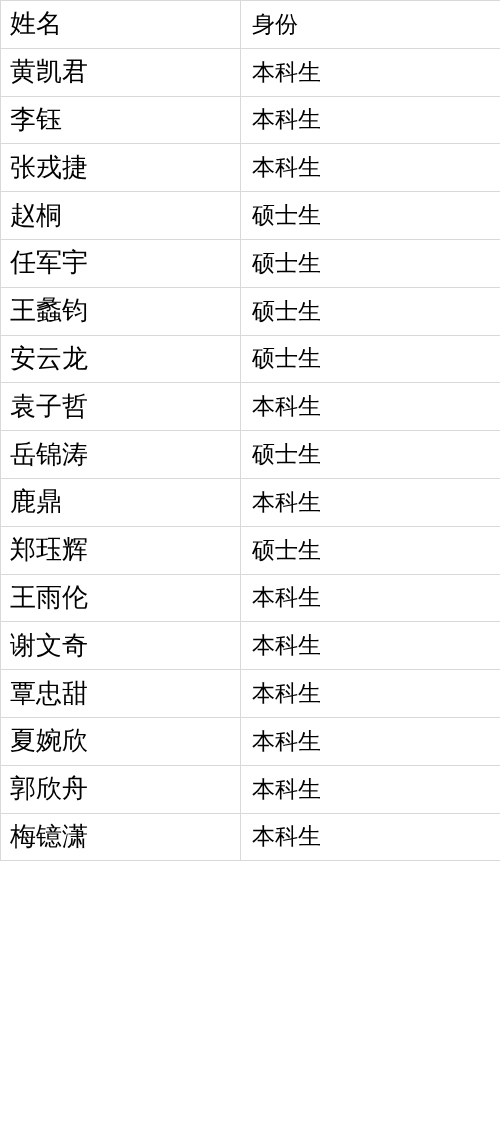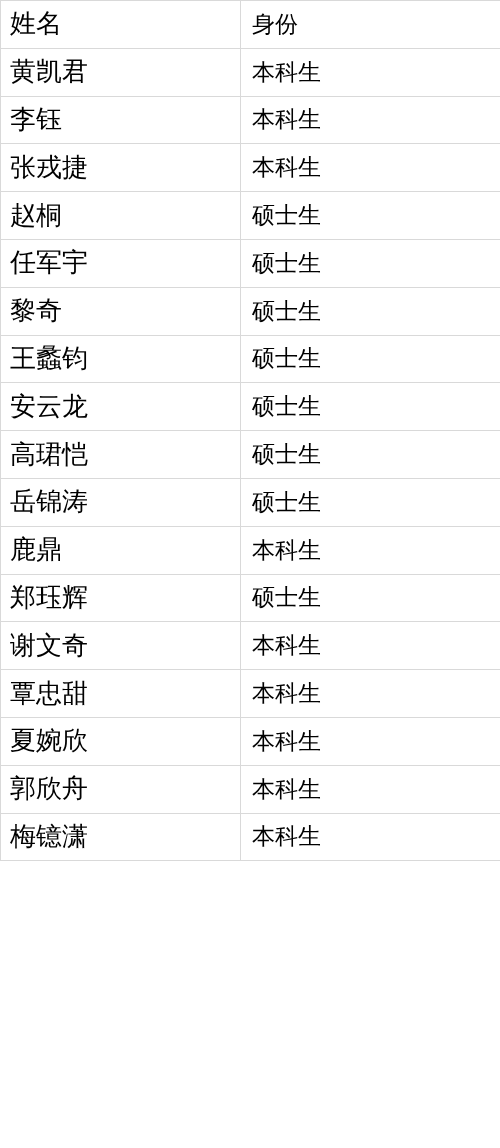--- a/index.html
+++ b/index.html
@@ -79,46 +79,46 @@
       </tr>
       <tr>
         <td class="cell-name">赵桐</td>
         <td class="cell-identity">硕士生</td>
       </tr>
       <tr>
         <td class="cell-name">任军宇</td>
         <td class="cell-identity">硕士生</td>
       </tr>
       <tr>
-        <td class="cell-name">黎奇</td>
-        <td class="cell-identity">硕士生</td>
-      </tr>
-      <tr>
         <td class="cell-name">王蠡钧</td>
         <td class="cell-identity">硕士生</td>
       </tr>
       <tr>
         <td class="cell-name">安云龙</td>
         <td class="cell-identity">硕士生</td>
       </tr>
       <tr>
-        <td class="cell-name">高珺恺</td>
-        <td class="cell-identity">硕士生</td>
+        <td class="cell-name">袁子哲</td>
+        <td class="cell-identity">本科生</td>
       </tr>
       <tr>
         <td class="cell-name">岳锦涛</td>
         <td class="cell-identity">硕士生</td>
       </tr>
       <tr>
         <td class="cell-name">鹿鼎</td>
         <td class="cell-identity">本科生</td>
       </tr>
       <tr>
         <td class="cell-name">郑珏辉</td>
         <td class="cell-identity">硕士生</td>
+      </tr>
+      <tr>
+        <td class="cell-name">王雨伦</td>
+        <td class="cell-identity">本科生</td>
       </tr>
       <tr>
         <td class="cell-name">谢文奇</td>
         <td class="cell-identity">本科生</td>
       </tr>
       <tr>
         <td class="cell-name">覃忠甜</td>
         <td class="cell-identity">本科生</td>
       </tr>
       <tr>

